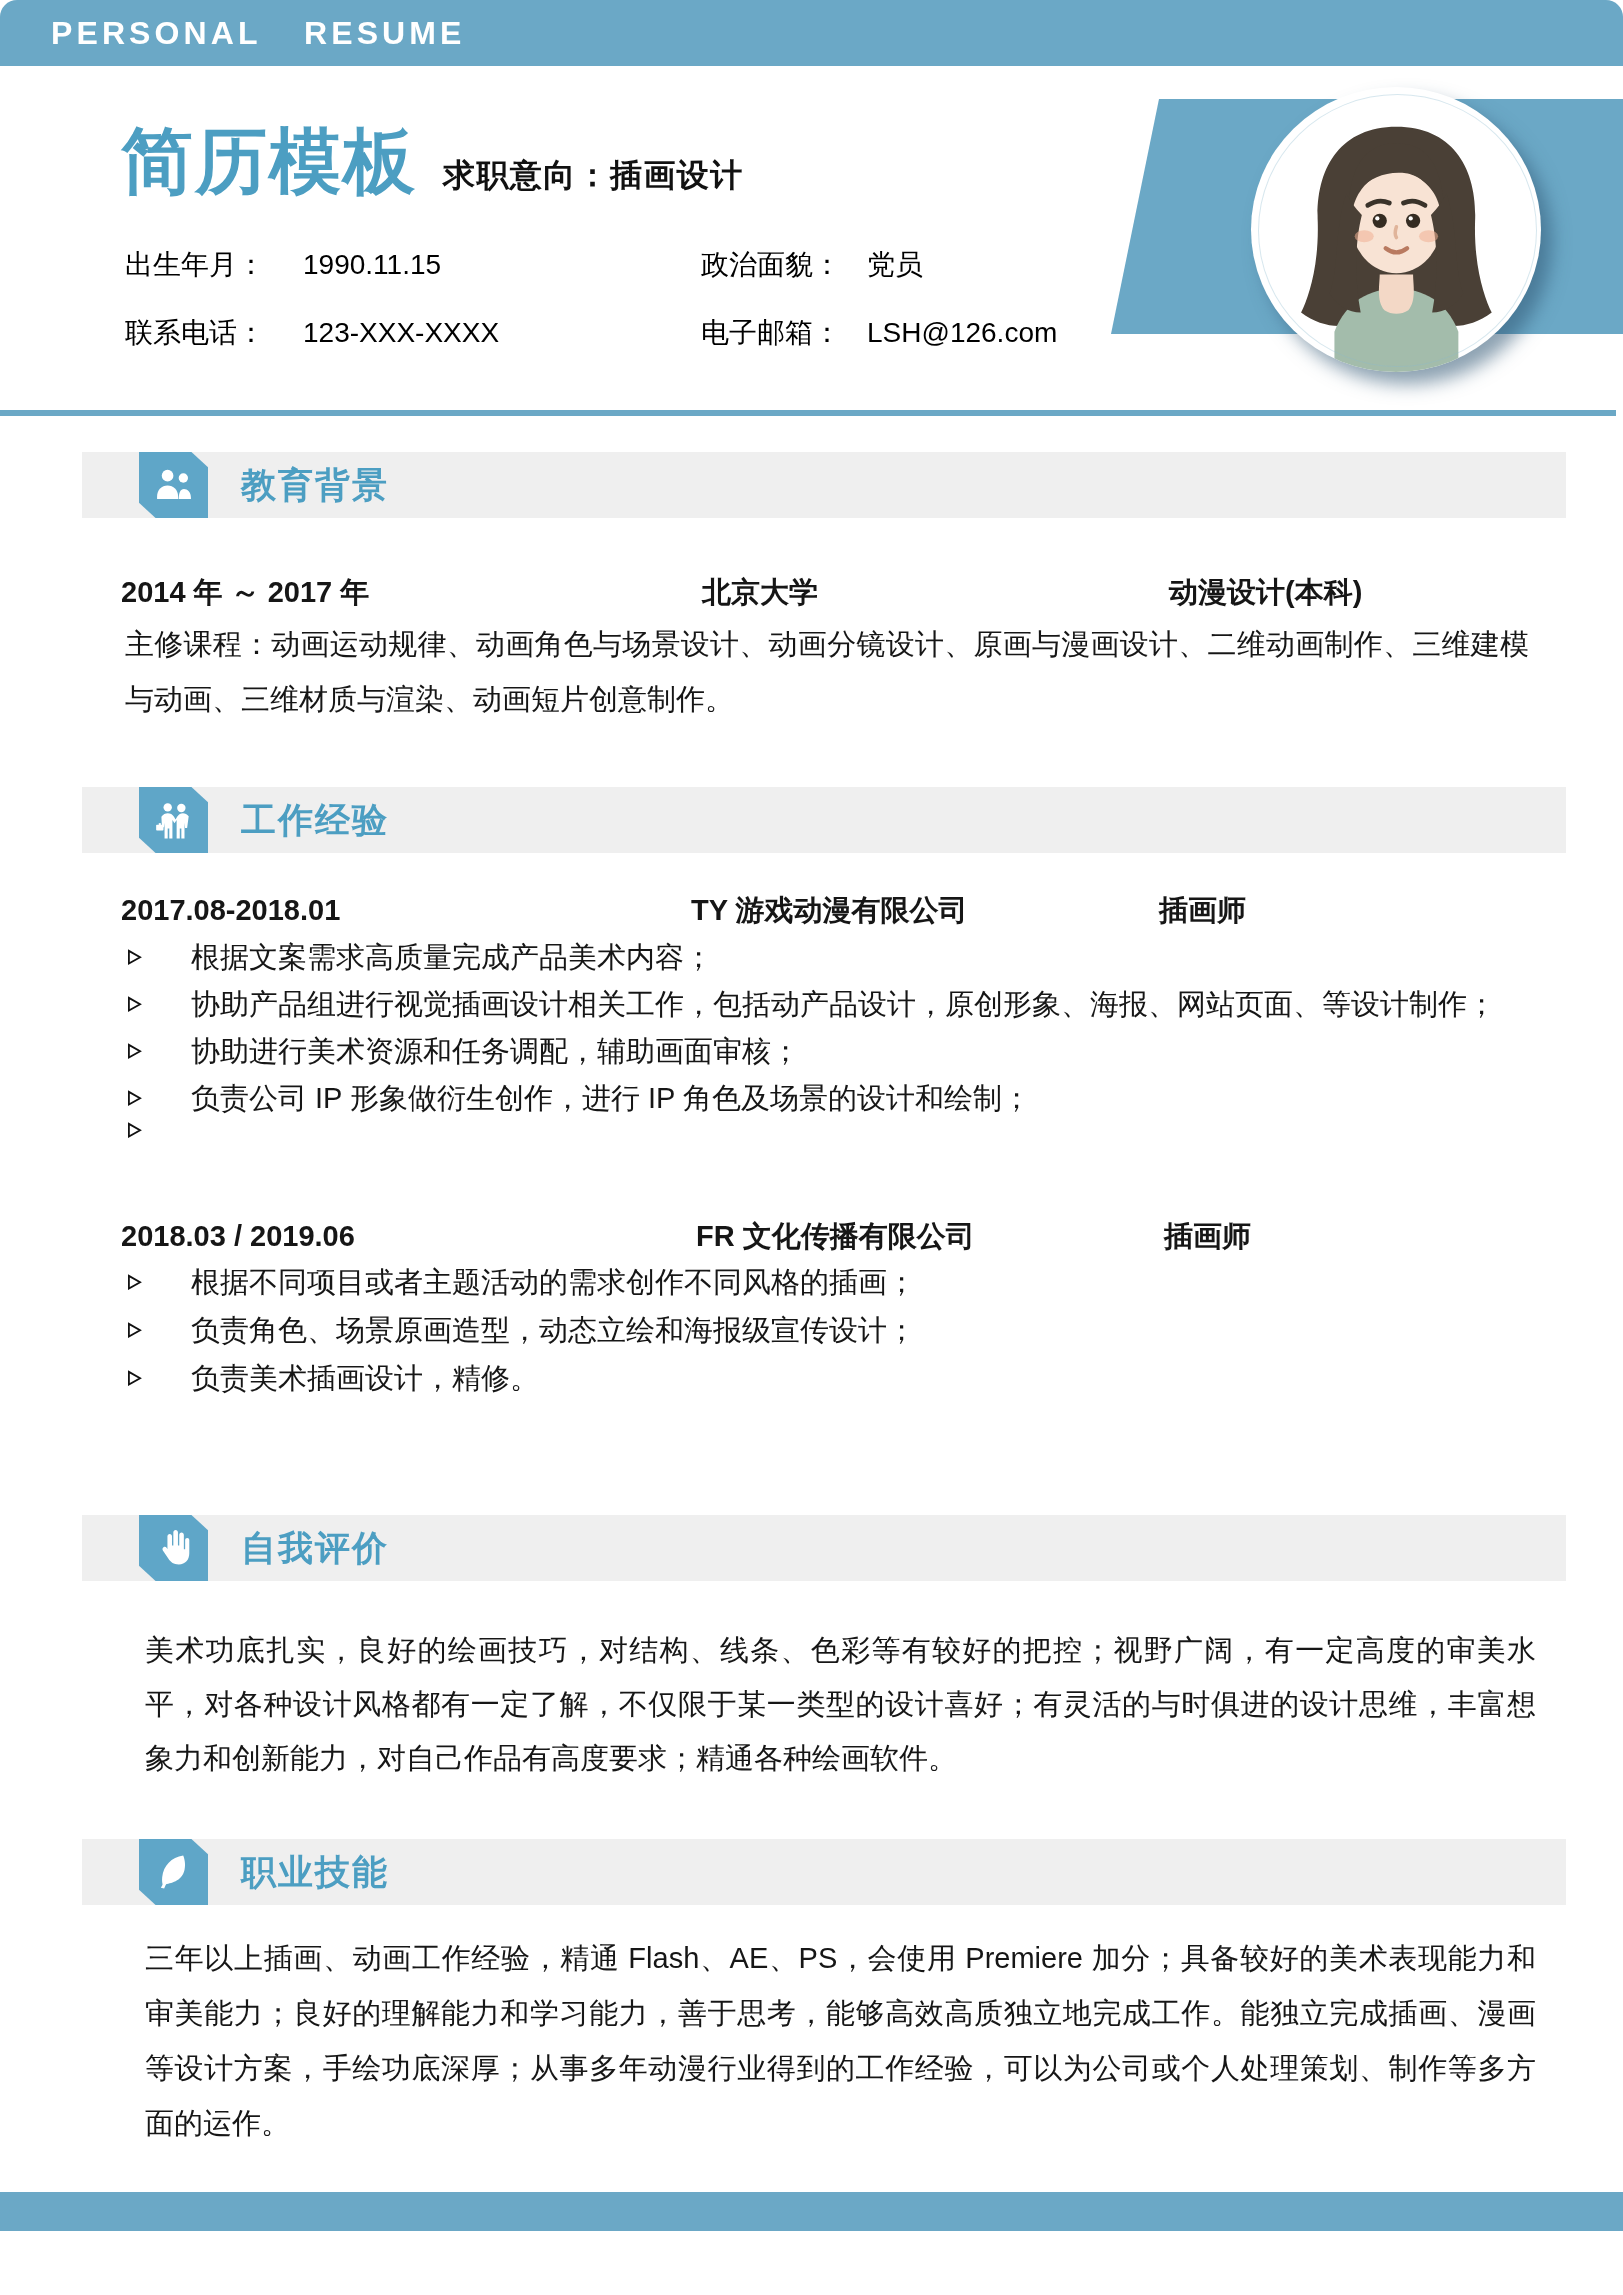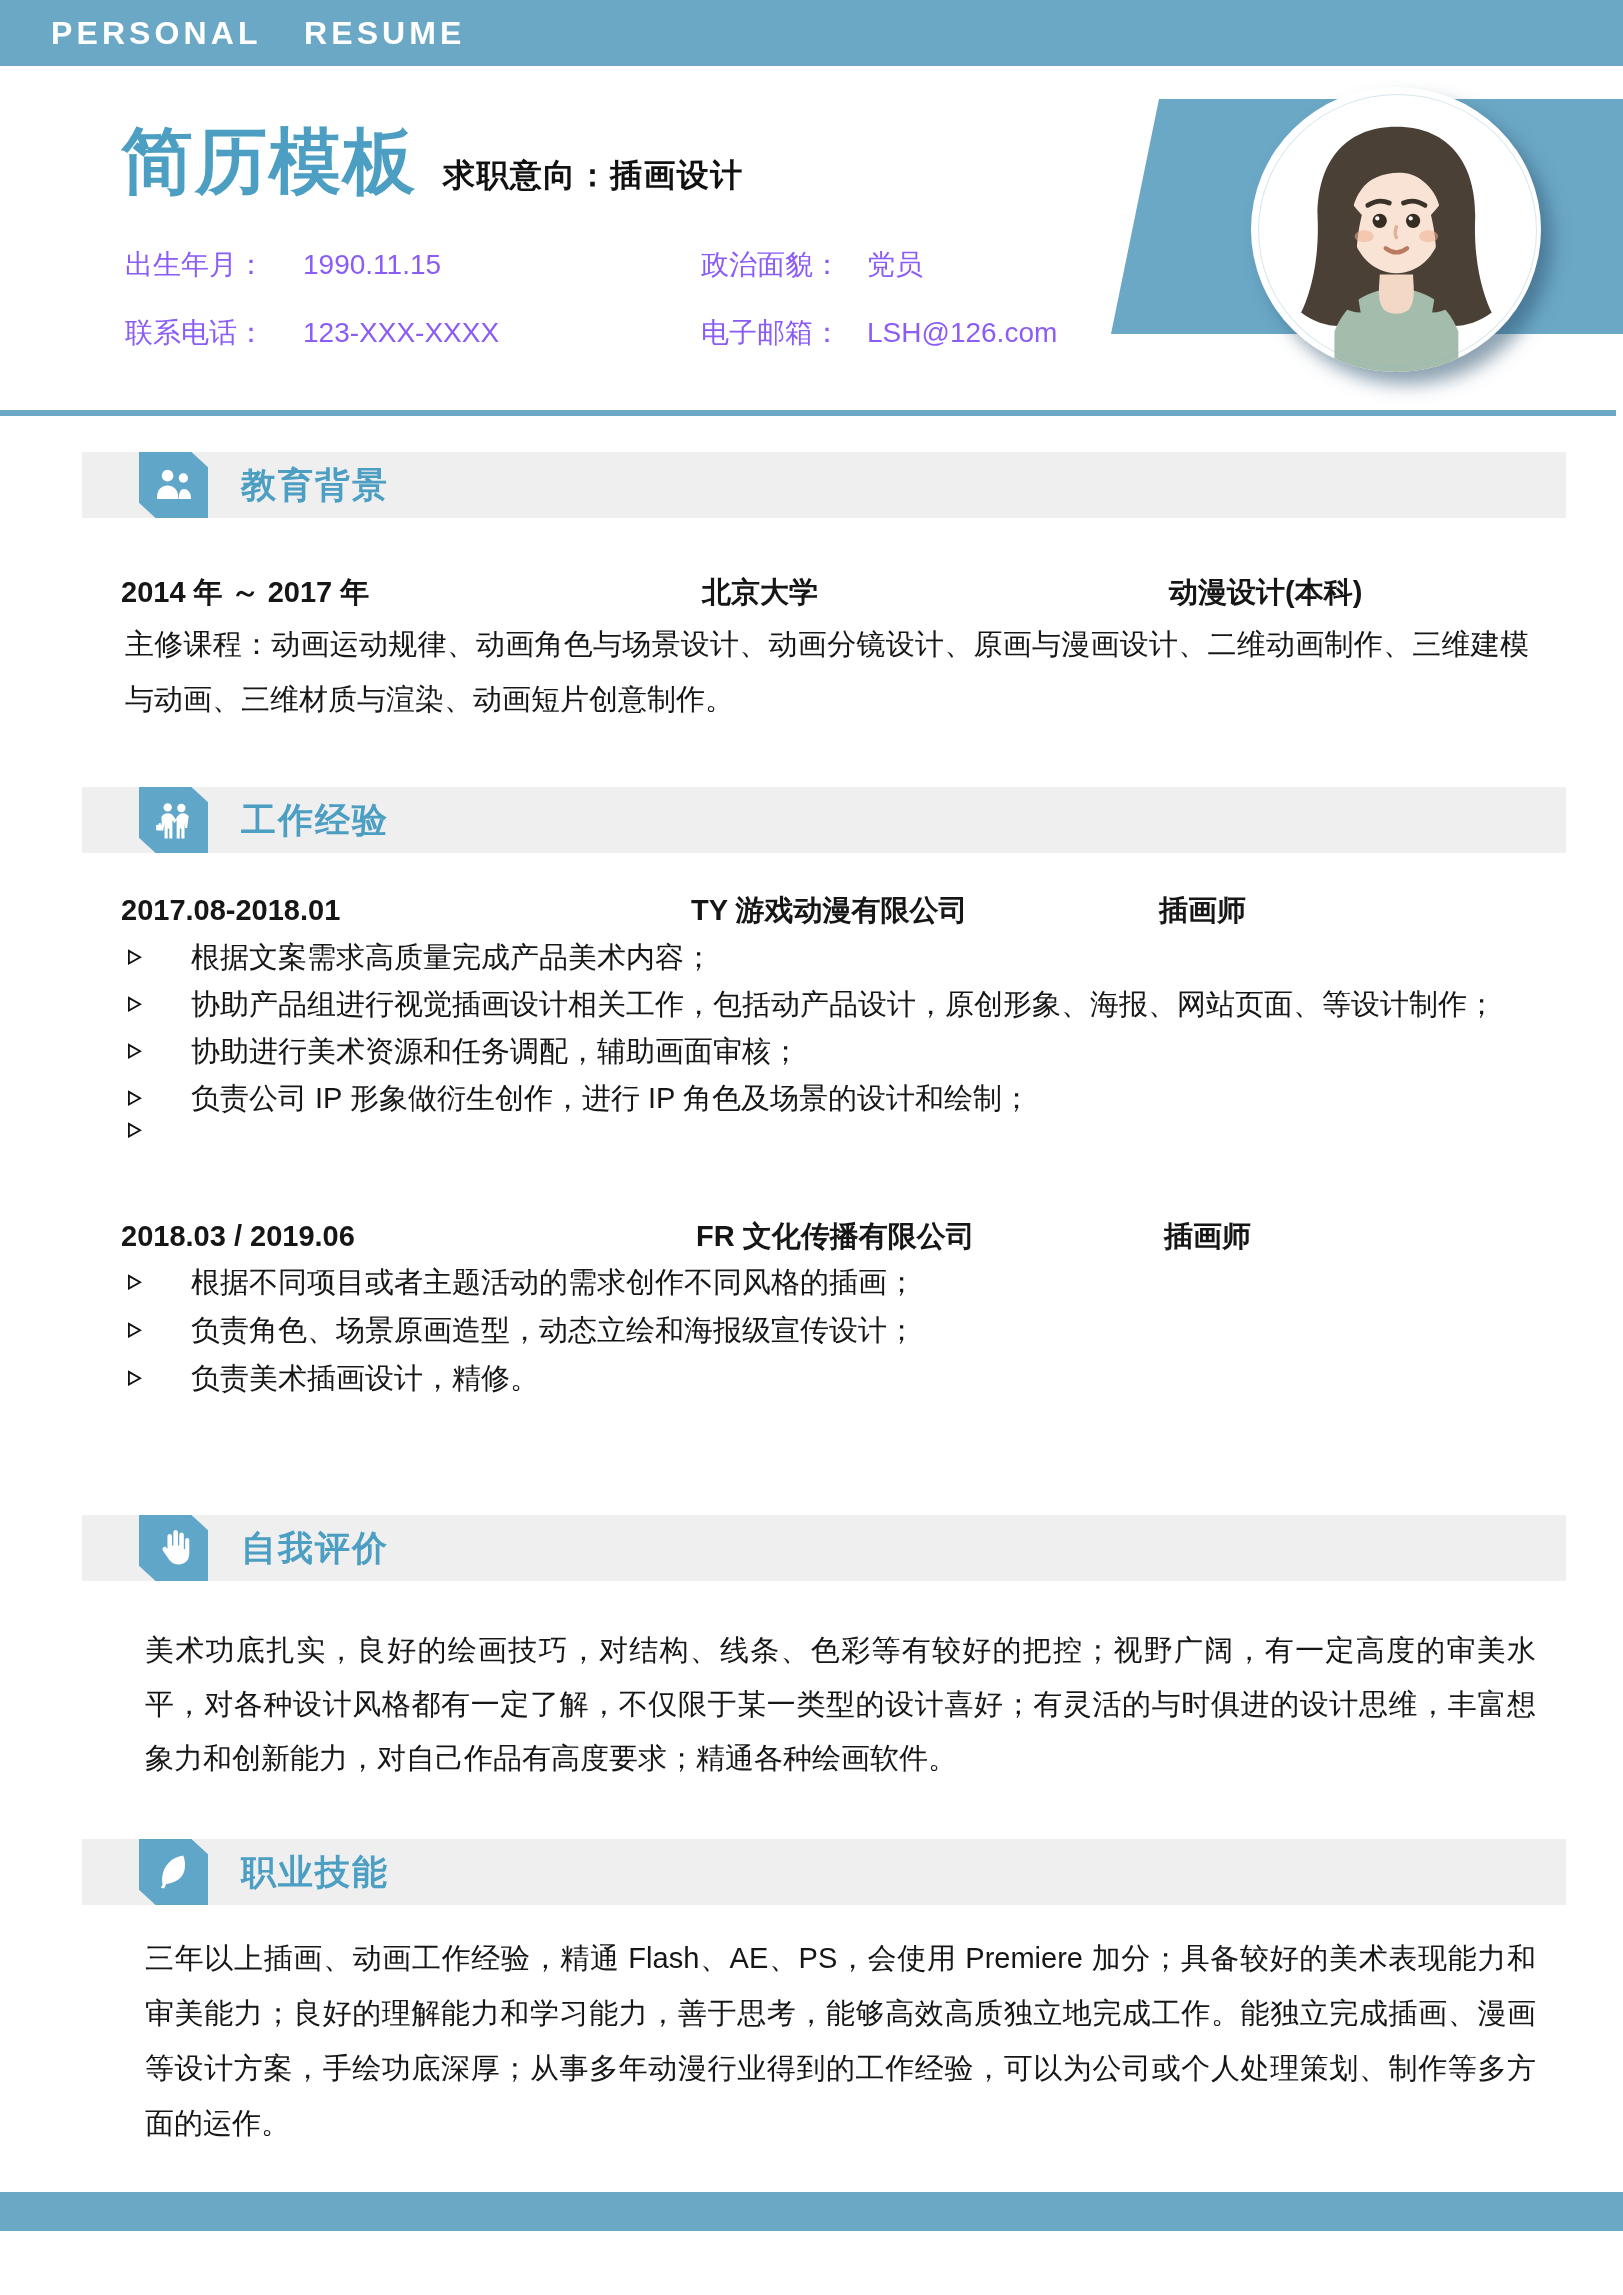--- a/index.html
+++ b/index.html
@@ -1,34 +1,34 @@
 <!DOCTYPE html>
 <html style="font-size:11px"><head>
 <meta charset="utf-8">
 <style>
   html,body { margin:0; padding:0; background:#ffffff; }
   .page {
     position:relative; width:1623px; height:2295px; background:#ffffff;
-    font-family:"Liberation Sans","DejaVu Sans",sans-serif; color:#161616; overflow:hidden;
+    font-family:"Liberation Sans","DejaVu Sans",sans-serif; color:#161616; overflow:hidden;border-radius:17px;
   }
   
   .topbar { position:absolute; left:0; top:0; width:1623px; height:66px; background:#6BA8C6; display:flex; align-items:center; }
   .topbar .banner-text { color:#fff; font-weight:bold; font-size:32px; letter-spacing:4.1px; word-spacing:30px; margin-left:51px; }
   
   .photo-shape { position:absolute; left:1111px; top:99px; width:512px; height:235px; background:#6BA8C6;
     clip-path:polygon(48px 0,100% 0,100% 100%,0 100%); }
   .avatar { position:absolute; left:1251px; top:87px; width:290px; height:285px; background:#fff; border-radius:50%;
     box-shadow:11px 12.3px 17.7px rgba(47,85,115,.55); overflow:hidden; display:flex; align-items:flex-end; justify-content:center; }
   .avatar-ring { position:absolute; left:1258px; top:94px; width:277px; height:271px; border-radius:50%;
     border:1.4px solid rgba(140,185,205,.35); pointer-events:none; }
   .avatar svg { width:92%; height:92%; }
   .title-row { position:absolute; left:121px; top:124px; display:flex; align-items:baseline; gap:26px; white-space:nowrap;text-align:center; }
   .title-main { font-size:72px; font-weight:bold; color:#4C9EC2; letter-spacing:2px; line-height:1.05; }
   .title-sub { font-size:32px; font-weight:bold; color:#111; letter-spacing:1.4px;margin-top:10px; }
-  .fld { position:absolute; font-size:28px; line-height:33px; color:#8b5cf6; white-space:nowrap; }
+  .fld { position:absolute; font-size:28px; line-height:33px; color:#000000; white-space:nowrap; }
   .divider { position:absolute; left:0; top:410px; width:1616px; height:6.1px; background:#6BA8C6; }
   
   .sec { position:absolute; left:82px; width:1484px; height:66px; background:#EFEFEF; }
   .sec .tile { position:absolute; left:57px; top:0; width:69px; height:66px; background:#5FA6C8;
     clip-path:polygon(0 0,76% 0,100% 23%,100% 100%,24% 100%,0 77%); display:flex; align-items:center; justify-content:center; }
   .sec .tile svg { width:42px; height:42px; }
   .sec .ttl { position:absolute; left:159px; top:0; line-height:66px; font-size:35px; font-weight:bold; color:#4C9EC2; letter-spacing:2px; white-space:nowrap; }
   
   .cell { position:absolute; font-size:29px; font-weight:bold; line-height:33px; white-space:nowrap; }
   .para { position:absolute; font-size:29px; line-height:55px; text-align:justify; color:#161616; }

